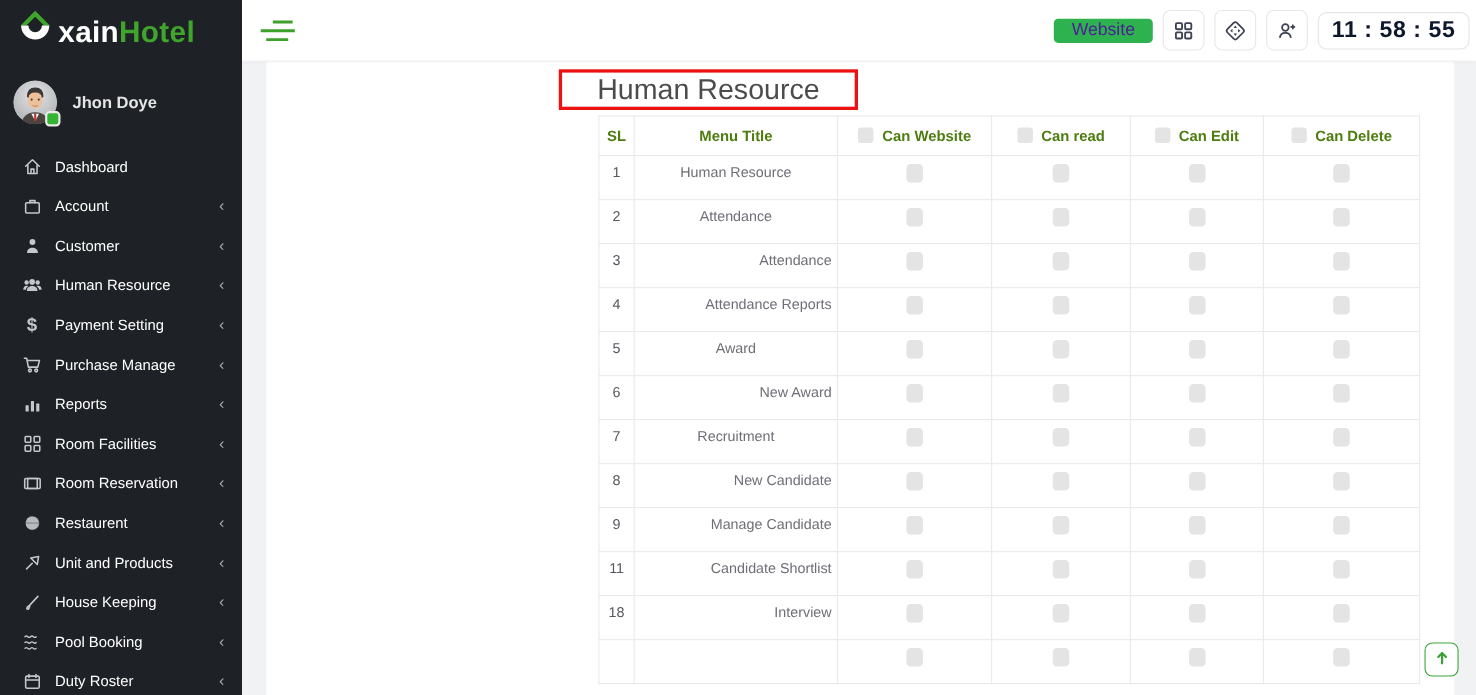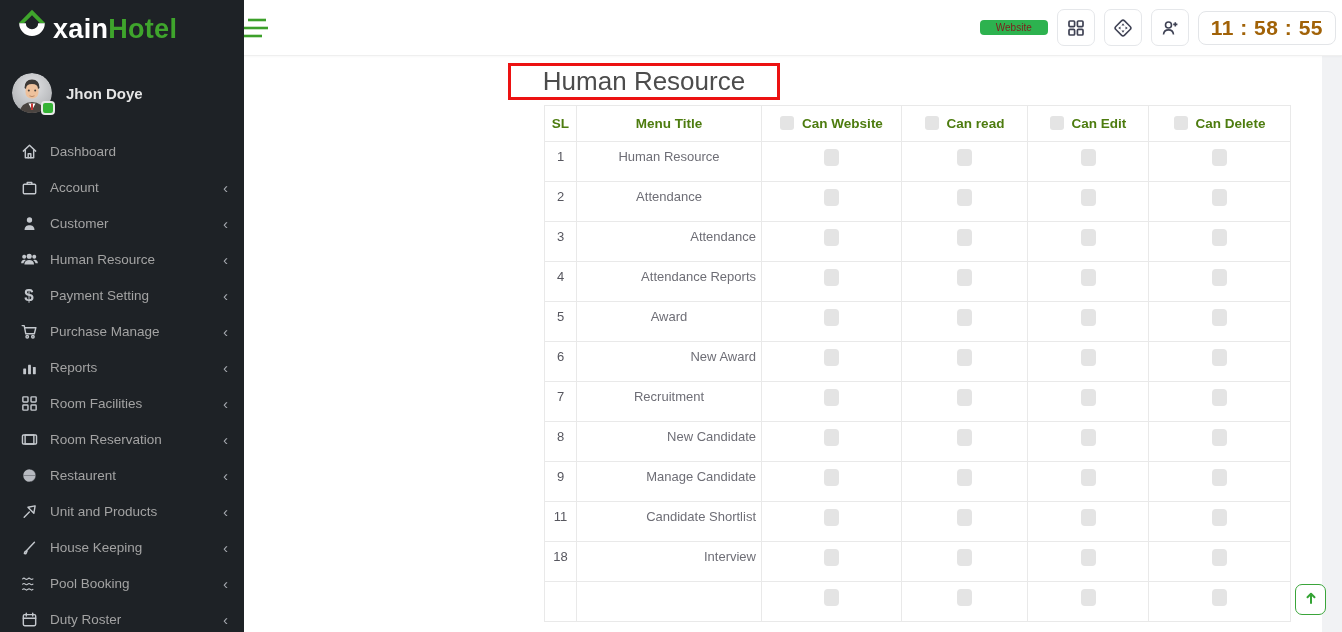--- a/index.html
+++ b/index.html
@@ -6,21 +6,21 @@
   html,body { width:1342px; height:632px; }
   body {
     position: relative;
     overflow: hidden;
     background: #f1f2f4;
     font-family: "Liberation Sans", sans-serif;
   }
 
   
   .sidebar {
-    position:absolute; left:0; top:0; width:244px; height:632px;
+    position:absolute; left:0; top:0; width:220px; height:632px;
     background:#1e2226; color:#cfd3d7; z-index:3;
   }
   .logo {
     height:58px; display:flex; align-items:center; padding-left:13px;
     font-size:27px; font-weight:700; letter-spacing:.3px; cursor:pointer;
   }
   .logo svg { margin-right:2px; }
   .logo .first { color:#ffffff; }
   .logo .second { color:#3fa52c;text-align:center; }
 
@@ -29,43 +29,43 @@
   .avatar svg { border-radius:50%; display:block; }
   .status-dot {
     position:absolute; right:-3px; bottom:-2px; width:14px; height:14px;
     background:#35b335; border-radius:4px; border:2px solid #e9e9e9;
   }
   .username { margin-left:14px; font-size:15px; font-weight:700; color:#e5e5e5; }
 
   .nav { margin-top:8px; }
   .nav-item { height:36px; display:flex; align-items:center; padding:0 16px 0 18px; cursor:pointer; }
   .nav-icon { width:22px; height:20px; display:flex; align-items:center; justify-content:center; color:#c4c8cd; flex-shrink:0; }
-  .nav-label { margin-left:10px; font-size:13.5px; color:#a3a3a3; flex:1; white-space:nowrap; }
+  .nav-label { margin-left:10px; font-size:13.5px; color:#ffffff; flex:1; white-space:nowrap; }
   .chev { color:#a6aab0; font-size:15px; line-height:1; font-weight:400; }
 
   
   .topbar {
     position:absolute; left:220px; top:0; width:1122px; height:56px;
     background:#fff; border-bottom:1px solid #efefef;
     box-shadow:0 1px 2px rgba(0,0,0,.03);
     display:flex; align-items:center; padding:0 6px 0 14px; z-index:2;
   }
   .hamburger { background:none; border:none; cursor:pointer; display:flex; align-items:center; }
   .topbar-right { margin-left:auto; display:flex; align-items:center; gap:9px; }
   .website-btn {
-    background:#2db24f; color:#7f1d1d; font-size:10px; font-family:inherit;
+    background:#2db24f; color:#4c1d95; font-size:16px; font-family:inherit;
     padding:2px 16px; border:none; border-radius:4px; cursor:pointer;
   }
   .icon-btn {
     width:38px; height:37px; background:#fff; border:1px solid #e5e7ea; border-radius:7px;
     display:flex; align-items:center; justify-content:center; color:#3f4254; cursor:pointer;
   }
   .time-box {
     border:1px solid #e3e5e8; border-radius:8px; padding:4px 12px;
-    font-size:21px; font-weight:700; color:#a16207; letter-spacing:.5px; white-space:nowrap;
+    font-size:21px; font-weight:700; color:#0f172a; letter-spacing:.5px; white-space:nowrap;
   }
 
   
   .content { position:absolute; left:220px; top:56px; width:1122px; height:576px; background:#f1f2f4; }
   .card { position:absolute; left:22px; top:0; width:1080px; height:576px; background:#fff; overflow:hidden; }
 
   .title-box {
     position:absolute; left:266px; top:7px; width:272px; height:37px;
     border:3px solid #ec1212; display:flex; align-items:center; justify-content:center;
   }

